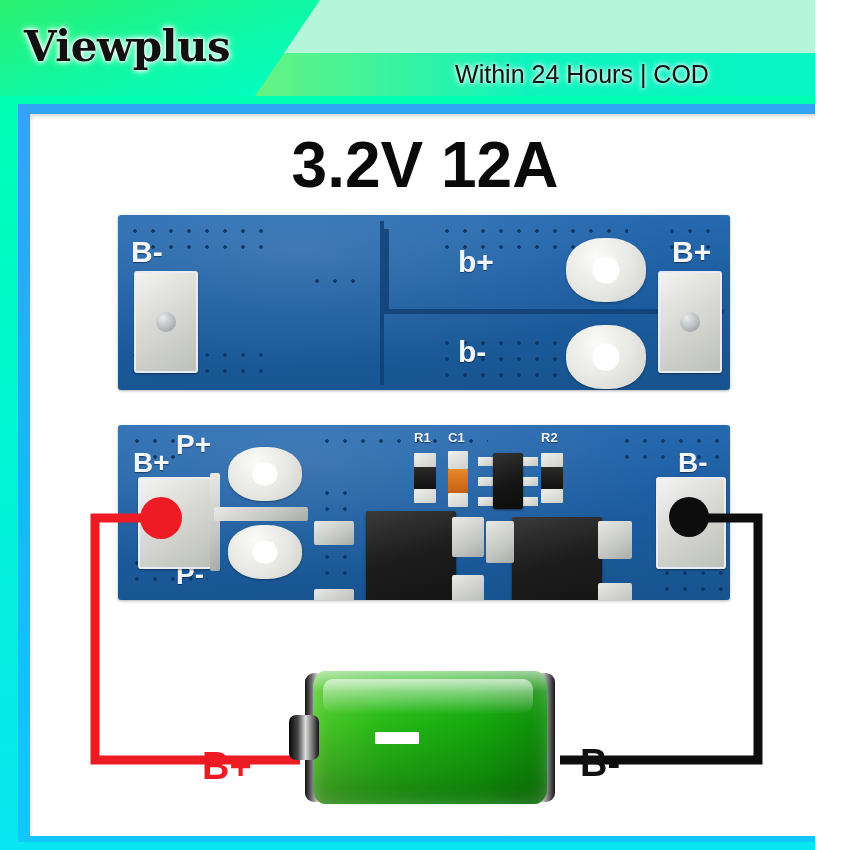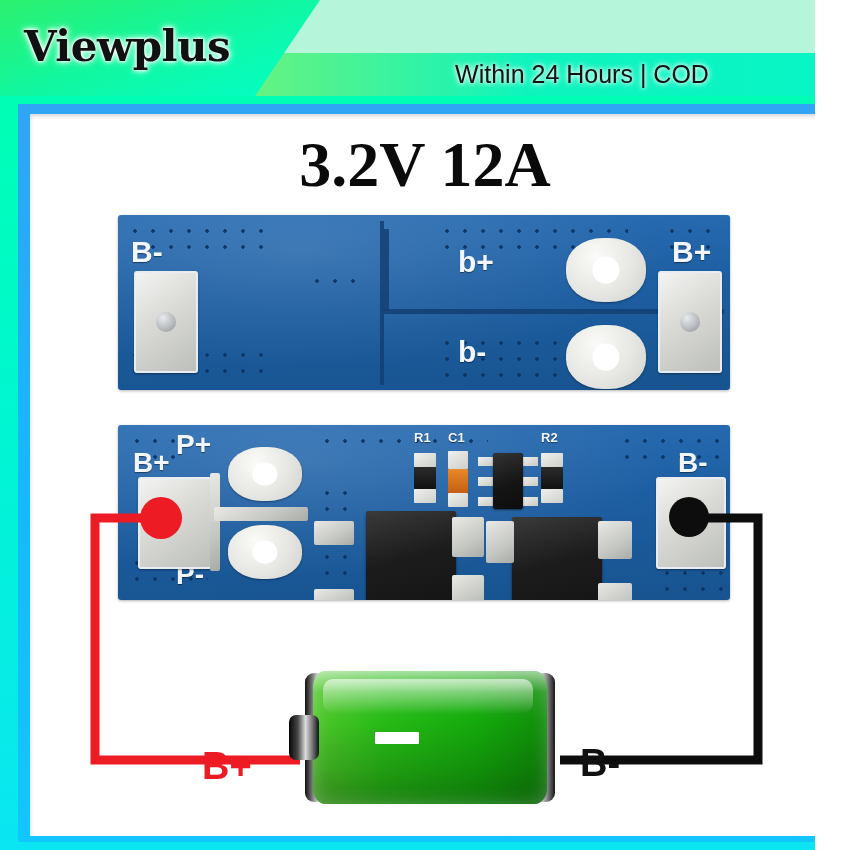--- a/index.html
+++ b/index.html
@@ -104,21 +104,20 @@
   
   .spec-title {
     position: absolute;
     left: 0; top: 128px;
     width: 850px;
     text-align: center;
     font-size: 64px;
     font-weight: bold;
     color: #0a0a0a;
     letter-spacing: 0px;
-    font-family: Liberation Serif, serif;
   }
 
   
   .pcb {
     position: absolute;
     background:
       radial-gradient(ellipse at 30% 20%, rgba(255,255,255,0.12), rgba(255,255,255,0) 60%),
       linear-gradient(178deg, #2a6db3 0%, #1d5ea2 45%, #17538f 100%);
     border-radius: 3px;
     box-shadow: 0 1px 3px rgba(0,0,0,0.30);

